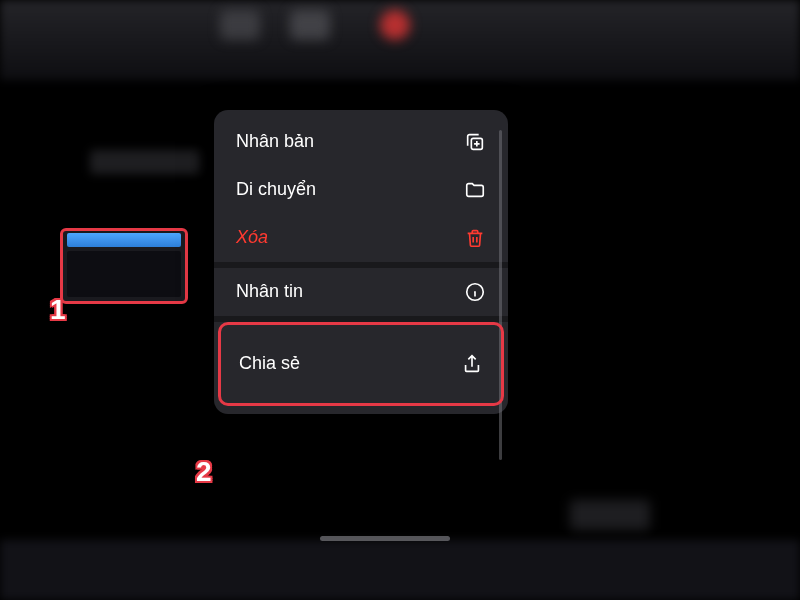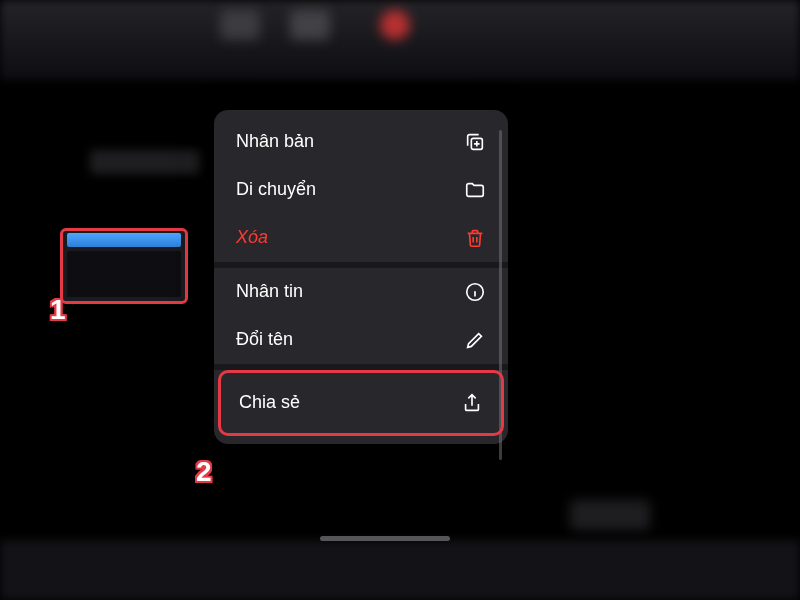--- a/index.html
+++ b/index.html
@@ -145,21 +145,21 @@
       color: #ff3a30;
     }
     .menu-divider {
       height: 6px;
       background: rgba(0,0,0,0.35);
     }
     .menu-item.highlighted {
       border: 3px solid #e63946;
       border-radius: 10px;
       margin: 0 4px;
-      padding: 19px 18px;
+      padding: 28px 18px;
     }
     .scroll-indicator {
       position: absolute;
       right: 6px;
       top: 20px;
       width: 3px;
       height: 330px;
       background: rgba(120,120,125,0.5);
       border-radius: 2px;
     }
@@ -231,28 +231,20 @@
     <span class="menu-item-label">Nhân tin</span>
     <span class="menu-icon">
       <svg width="22" height="22" viewBox="0 0 24 24" fill="none" stroke="currentColor" stroke-width="1.8">
         <circle cx="12" cy="12" r="9"></circle>
         <path d="M12 8h.01M11 12h1v5"></path>
       </svg>
     </span>
   </div>
 
 
-  <div class="menu-item">
-    <span class="menu-item-label">Đổi tên</span>
-    <span class="menu-icon">
-      <svg width="22" height="22" viewBox="0 0 24 24" fill="none" stroke="currentColor" stroke-width="1.8">
-        <path d="M4 20l4-1 11-11-3-3L5 16l-1 4z"></path>
-      </svg>
-    </span>
-  </div>
 
   <div class="menu-divider"></div>
 
   <div class="menu-item highlighted">
     <span class="menu-item-label">Chia sẻ</span>
     <span class="menu-icon">
       <svg width="22" height="22" viewBox="0 0 24 24" fill="none" stroke="currentColor" stroke-width="1.8">
         <path d="M12 3v12M8 7l4-4 4 4"></path>
         <path d="M5 13v6a1 1 0 0 0 1 1h12a1 1 0 0 0 1-1v-6"></path>
       </svg>

